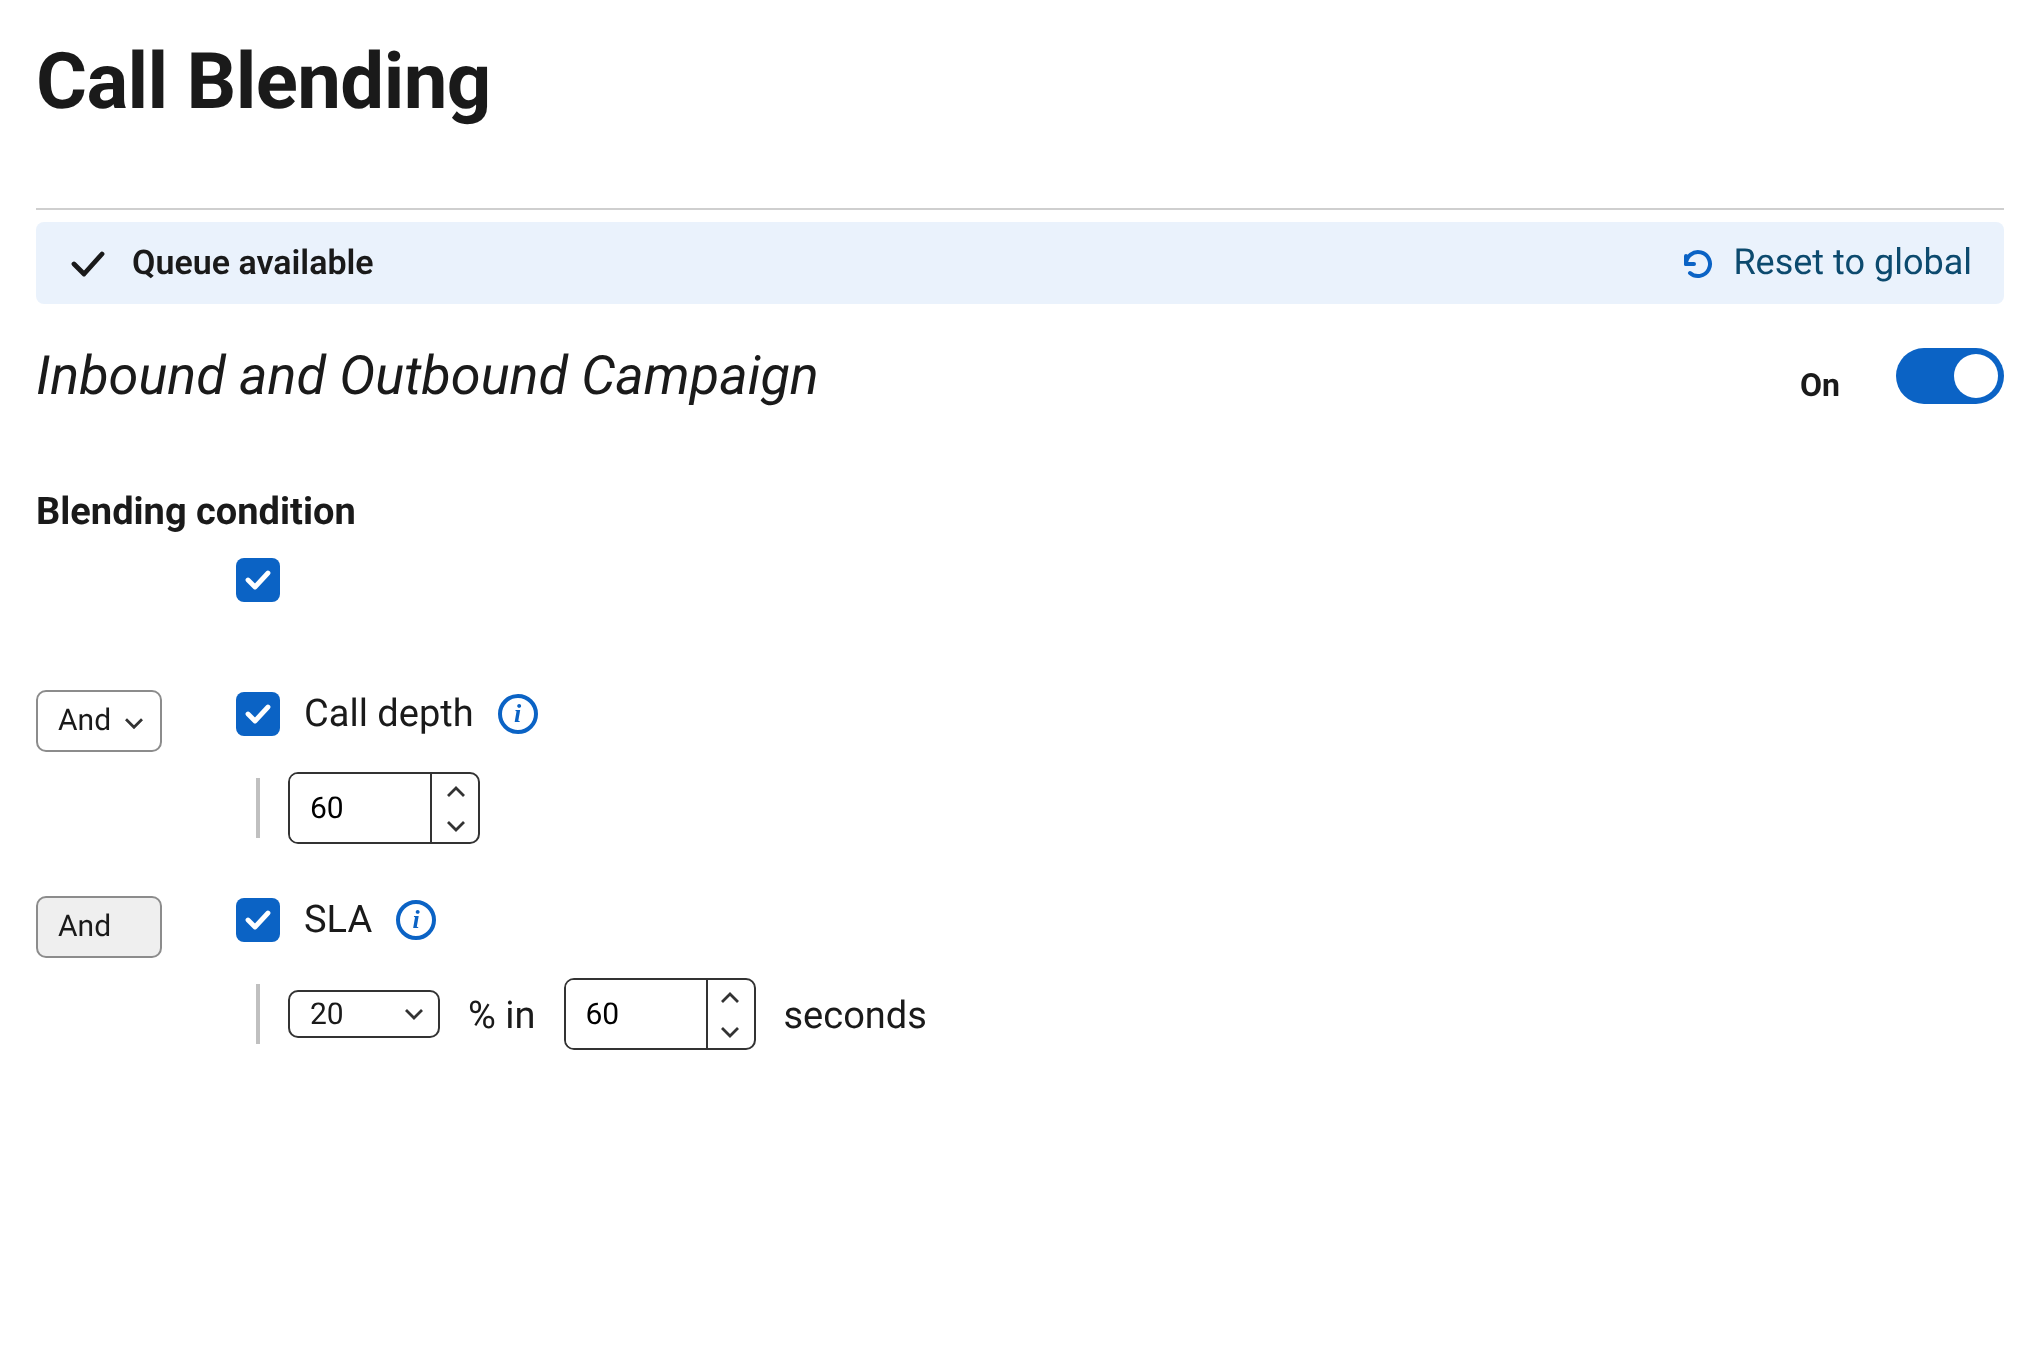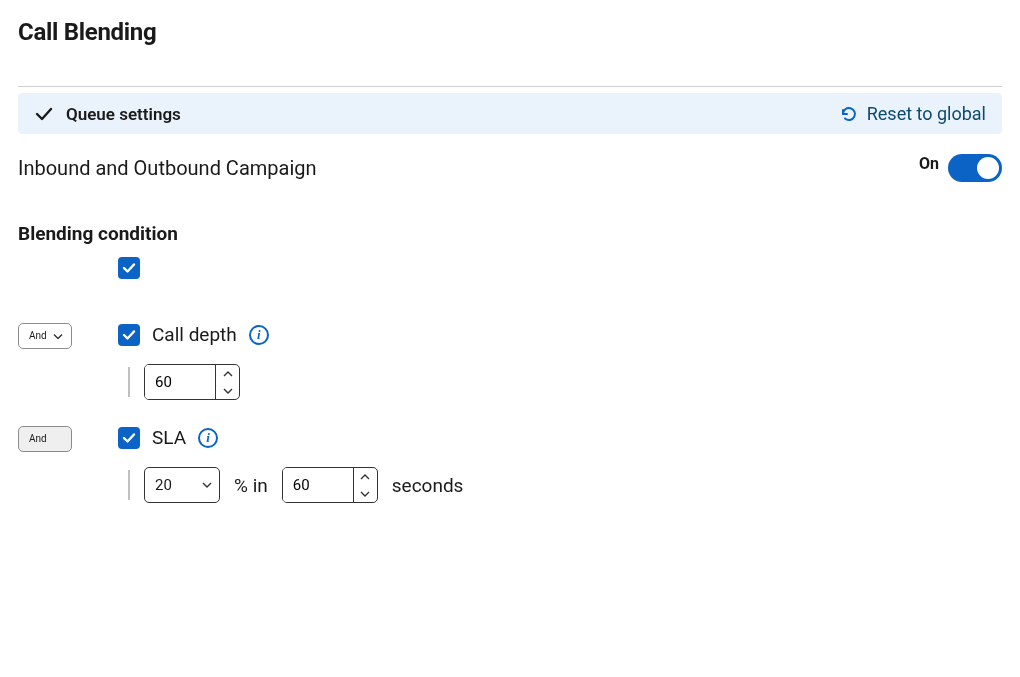--- a/index.html
+++ b/index.html
@@ -4,21 +4,21 @@
 <style>
   * { box-sizing: border-box; }
   body {
     font-family: -apple-system, BlinkMacSystemFont, "Segoe UI", Roboto, "Helvetica Neue", Arial, sans-serif;
     margin: 0;
     padding: 18px;
     color: #1a1a1a;
     background: #fff;
   }
   h1.page-title {
-    font-size: 24px;
+    font-size: 39px;
     font-weight: 700;
     margin: 0 0 40px 0;
     letter-spacing: -0.3px;
   }
   hr.sep {
     border: none;
     border-top: 1px solid #cfcfcf;
     margin: 0 0 6px 0;
   }
   .queue-bar {
@@ -47,27 +47,28 @@
     cursor: pointer;
   }
   .reset-link svg { display: block; }
   .campaign-row {
     display: flex;
     align-items: center;
     justify-content: space-between;
     margin-bottom: 40px;
   }
   .campaign-title {
-    font-size: 20px;
+    font-size: 27px;
     font-weight: 400;
+    font-style: italic;
   }
   .toggle-wrap {
     display: flex;
-    align-items: flex-start;
-    gap: 9px;
+    align-items: flex-end;
+    gap: 28px;
     margin-left: 40px;
   }
   .toggle-label {
     font-weight: 700;
     font-size: 16px;
   }
   .toggle {
     width: 54px; height: 28px;
     background: #0b63c5;
     border-radius: 14px;
@@ -91,21 +92,21 @@
     align-items: flex-start;
     margin-bottom: 26px;
   }
   .op-col {
     width: 100px;
     display: flex;
     justify-content: flex-start;
     padding-top: 0;
   }
   .op-select {
-    font-size: 10px;
+    font-size: 15px;
     padding: 7px 24px 7px 10px;
     border: 1px solid #8c8c8c;
     border-radius: 5px;
     background: #fff;
     position: relative;
     cursor: pointer;
     display: flex;
     align-items: center;
     gap: 6px;
     line-height: 1;
@@ -195,21 +196,21 @@
     align-items: center;
     justify-content: center;
     cursor: pointer;
   }
   .num-input .stepper .arr svg { display: block; }
   .sel-input {
     display: flex;
     border: 1px solid #333;
     border-radius: 5px;
     overflow: hidden;
-    height: 36px;
+    height: 24px;
     align-items: stretch;
   }
   .sel-input .val {
     padding: 0 10px;
     display: flex;
     align-items: center;
     font-size: 15px;
     min-width: 50px;
   }
   .sel-input .chev-box {
@@ -227,21 +228,21 @@
 
 <hr class="sep">
 
 <div class="queue-bar">
   <div class="queue-left">
     <span class="check-icon">
       <svg width="20" height="20" viewBox="0 0 20 20">
           <path d="M3 10 L8 15 L17 5" stroke="#1a1a1a" stroke-width="2.4" fill="none" stroke-linecap="round" stroke-linejoin="round"></path>
         </svg>
     </span>
-    <span>Queue settings</span>
+    <span>Queue available</span>
   </div>
   <div class="reset-link">
     <span>
       <svg width="20" height="20" viewBox="0 0 20 20">
           <path d="M4 10 a6 6 0 1 1 2 4.5" stroke="#0b63c5" stroke-width="2" fill="none" stroke-linecap="round"></path>
           <path d="M4 6 L4 10 L8 10" stroke="#0b63c5" stroke-width="2" fill="none" stroke-linecap="round" stroke-linejoin="round"></path>
         </svg>
     </span>
     <span>Reset to global</span>
   </div>

